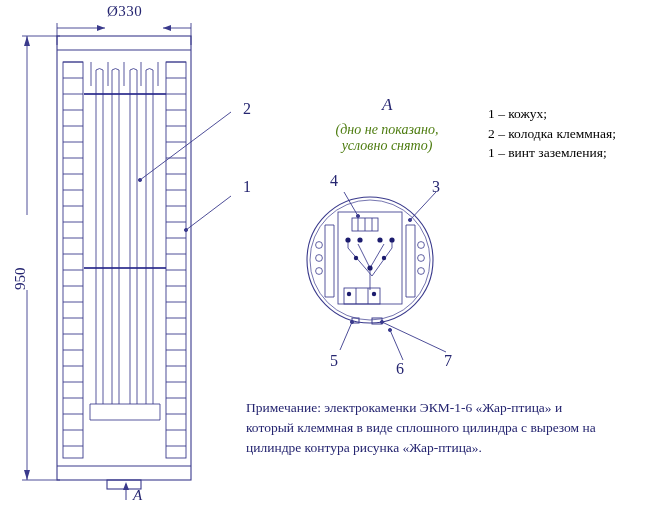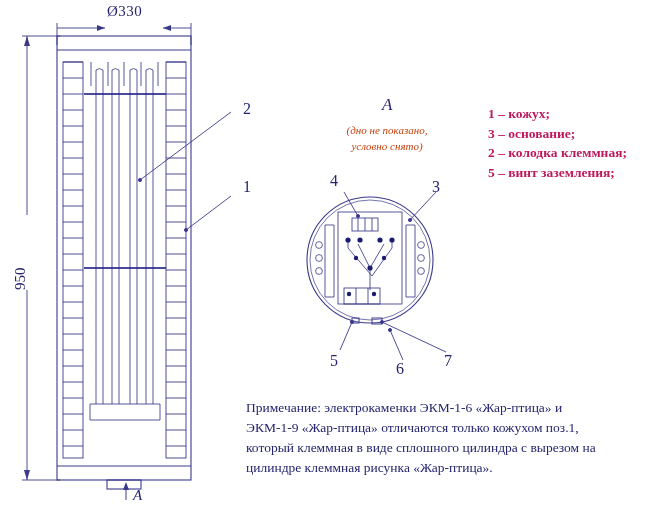--- a/index.html
+++ b/index.html
@@ -40,22 +40,21 @@
     transform: rotate(-90deg);
     transform-origin: left top;
     font-size: 15px;
   }
   .legend {
     position: absolute;
     left: 488px;
     top: 104px;
     font-size: 13.5px;
     line-height: 19.6px;
-    color: #be185d;
-    font-weight: bold;
+    color: #000000;
   }
   .legend div { white-space: pre; }
   .note {
     position: absolute;
     left: 246px;
     top: 398px;
     width: 420px;
     font-size: 13.5px;
     line-height: 20px;
     color: #252570;
@@ -64,23 +63,23 @@
   .callout {
     font-size: 16px;
     color: #252570;
   }
   .view-letter {
     font-size: 17px;
     font-style: italic;
     color: #252570;
   }
   .view-sub {
-    font-size: 11px;
+    font-size: 14px;
     font-style: italic;
-    color: #c2410c;
+    color: #4d7c0f;
     line-height: 16px;
     text-align: center;
   }
   .view-sub div { white-space: pre; }
   .sect-letter {
     font-size: 15px;
     font-style: italic;
     color: #252570;
   }
 </style>
@@ -318,25 +317,23 @@
   </div>
 
   <div class="txt callout" style="left:330px; top:172px;">4</div>
   <div class="txt callout" style="left:432px; top:178px;">3</div>
   <div class="txt callout" style="left:330px; top:352px;">5</div>
   <div class="txt callout" style="left:396px; top:360px;">6</div>
   <div class="txt callout" style="left:444px; top:352px;">7</div>
 
   <div class="legend">
     <div>1 – кожух;</div>
-    <div>3 – основание;</div>
     <div>2 – колодка клеммная;</div>
-    <div>5 – винт заземления;</div>
+    <div>1 – винт заземления;</div>
   </div>
 
   <div class="note">
     <div>Примечание: электрокаменки ЭКМ-1-6 «Жар-птица» и</div>
-    <div>ЭКМ-1-9 «Жар-птица» отличаются только кожухом поз.1,</div>
     <div>который клеммная в виде сплошного цилиндра с вырезом на</div>
-    <div>цилиндре клеммная рисунка «Жар-птица».</div>
+    <div>цилиндре контура рисунка «Жар-птица».</div>
   </div>
 
 </div>
 
 </body></html>

